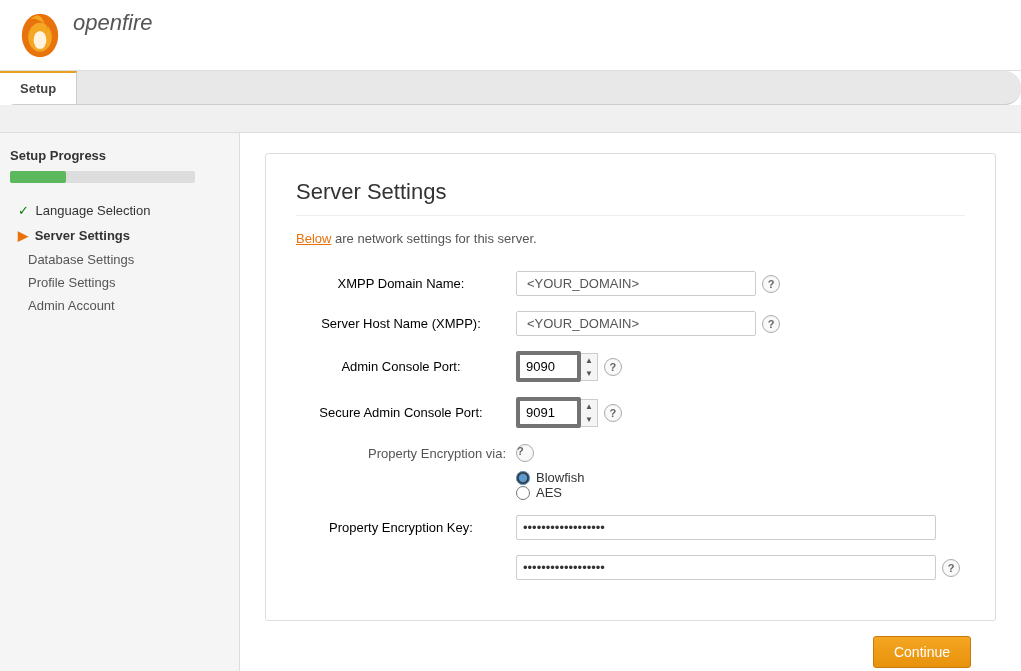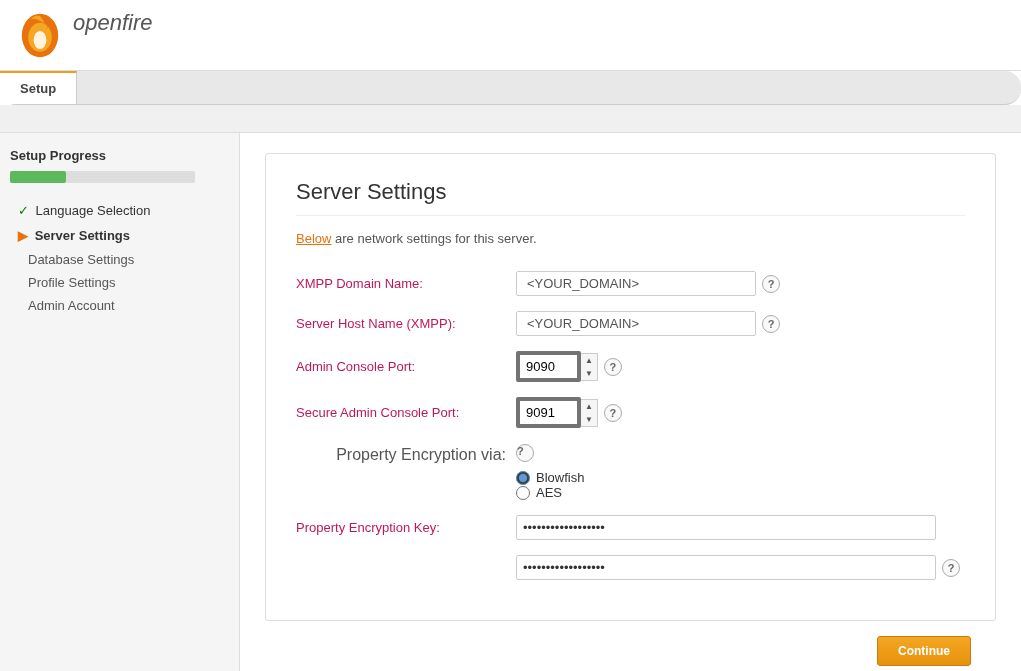--- a/index.html
+++ b/index.html
@@ -151,24 +151,24 @@
       text-decoration: underline;
     }
 
     
     .form-row {
       display: flex;
       align-items: center;
       margin-bottom: 15px;
     }
     .form-label {
-      text-align: left;
+      text-align: center;
       width: 220px;
       padding-right: 10px;
-      color: #be185d;
+      color: #000000;
       font-size: 13px;
       flex-shrink: 0;
     }
     .form-control-area {
       display: flex;
       align-items: center;
       gap: 6px;
     }
     .form-input {
       border: 1px solid #ccc;
@@ -255,37 +255,37 @@
     #footer-area {
       display: flex;
       justify-content: flex-end;
       padding: 15px 25px 10px;
     }
     #continue-button {
       background: linear-gradient(to bottom, #f5a623, #e8920c);
       color: #fff;
       border: 1px solid #c87a0a;
       padding: 7px 20px;
-      font-size: 12px;
-      font-weight: bold;
+      font-size: 14px;
+      font-weight: normal;
       border-radius: 3px;
       cursor: pointer;
     }
 
     .encryption-label-row {
       display: flex;
       align-items: flex-start;
       margin-bottom: 15px;
     }
     .encryption-form-label {
       text-align: right;
       width: 220px;
       padding-right: 10px;
       color: #555;
-      font-size: 16px;
+      font-size: 13px;
       flex-shrink: 0;
       padding-top: 3px;
     }
   </style>
 </head>
 <body>
 
 <div id="header">
   <div id="logo-area">
 

